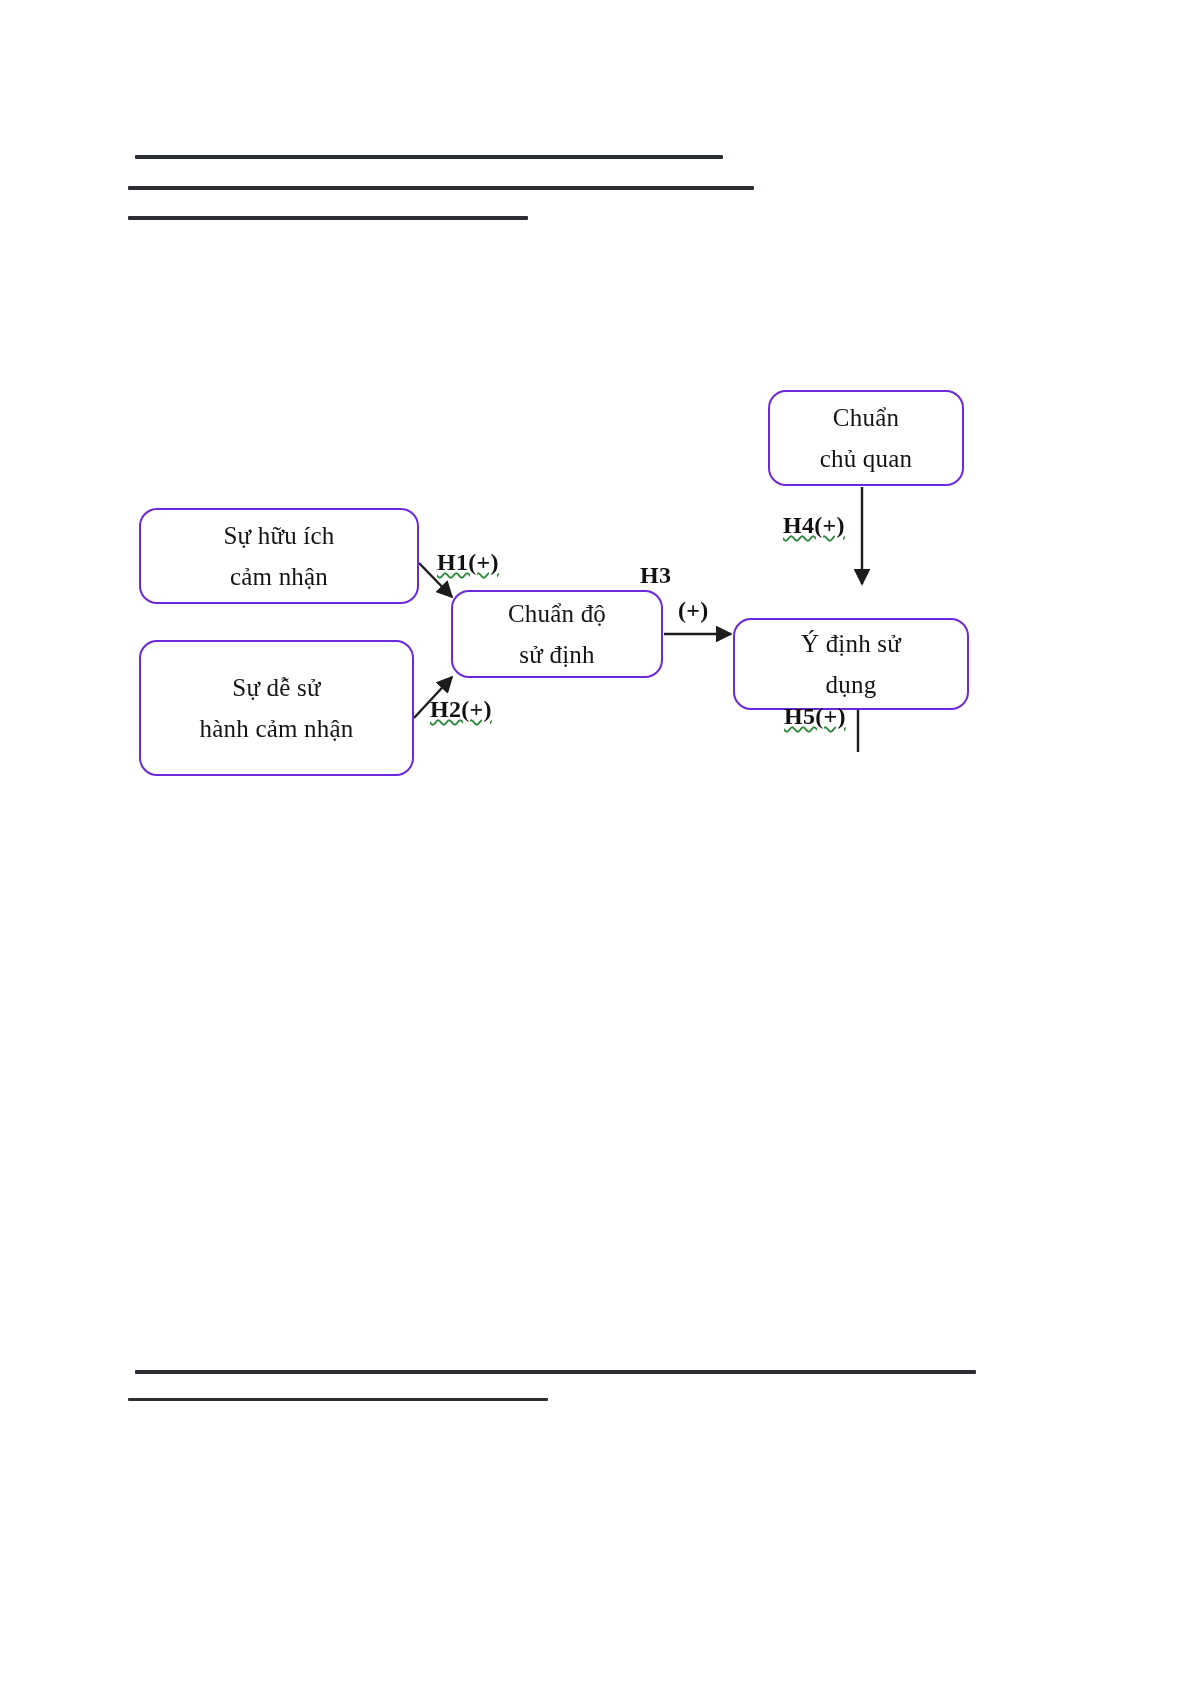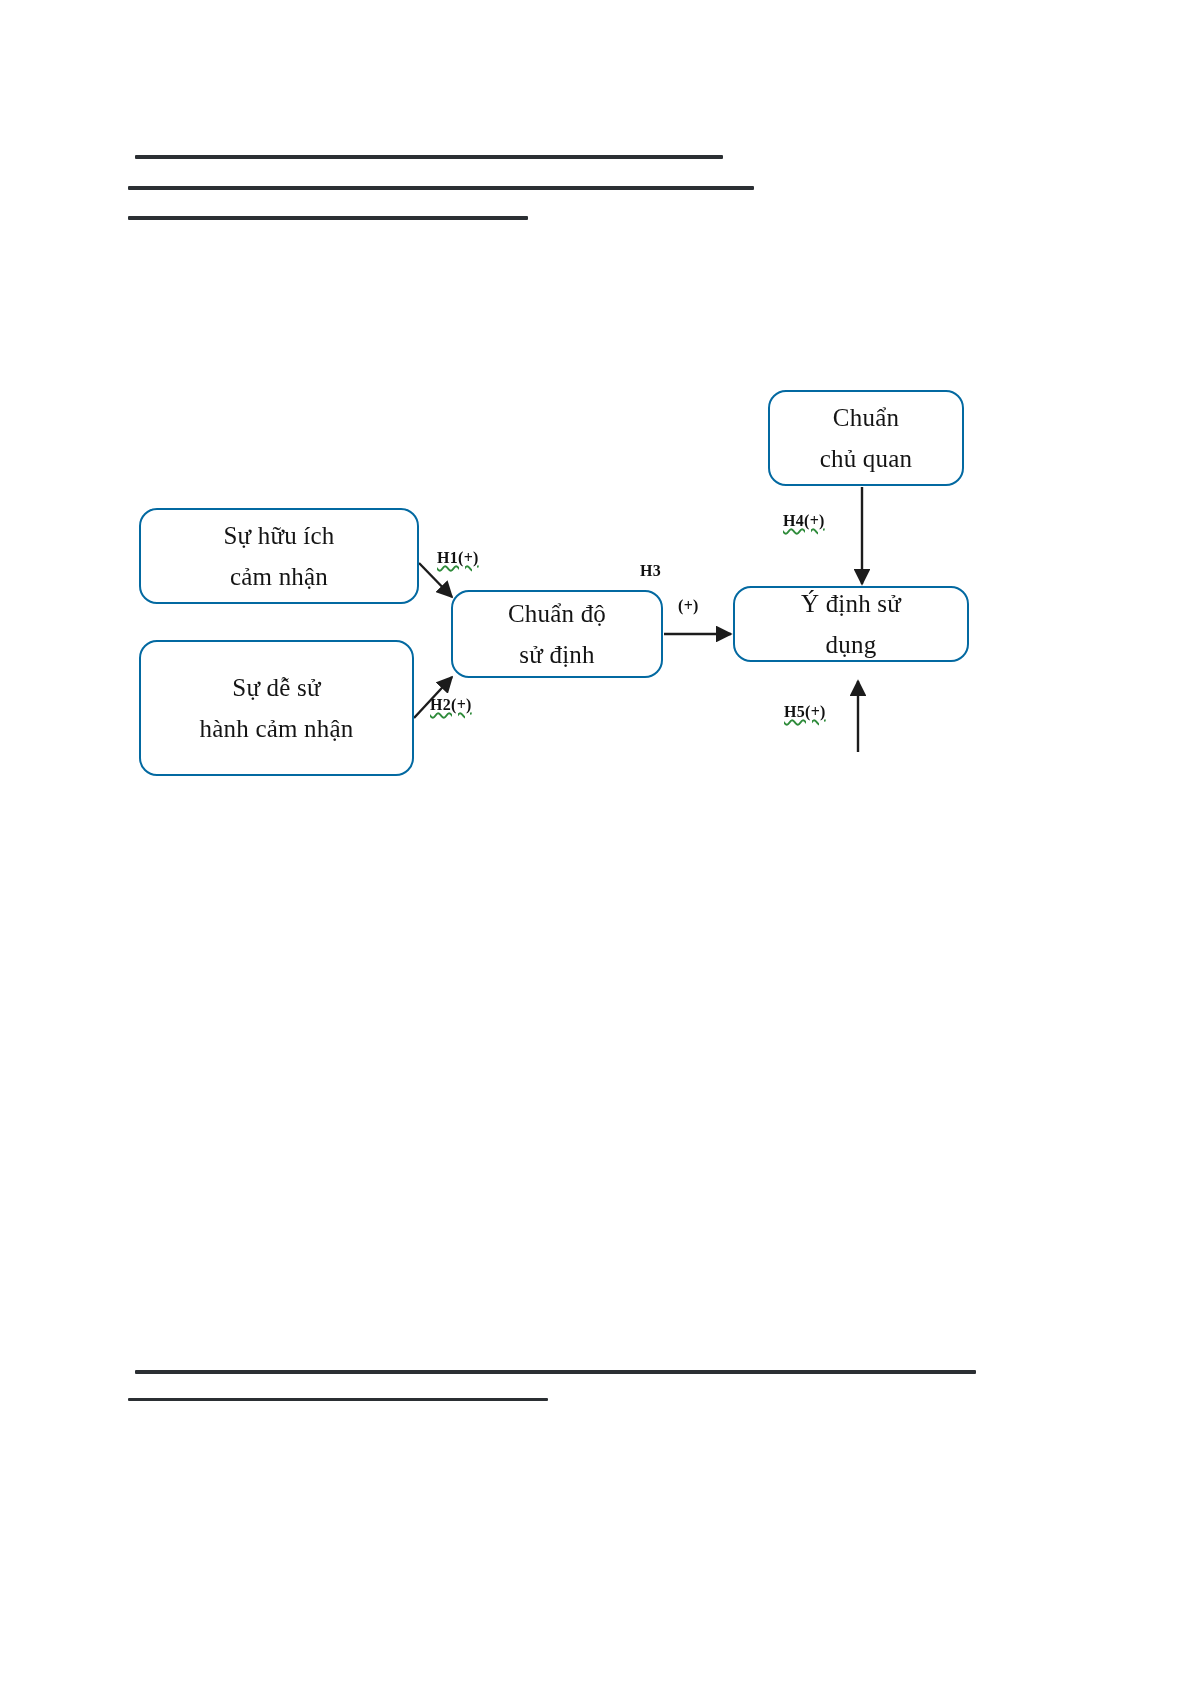--- a/index.html
+++ b/index.html
@@ -37,50 +37,50 @@
     position: absolute;
     left: 0;
     top: 0;
     width: 1192px;
     height: 1685px;
   }
 
   .node {
     position: absolute;
     box-sizing: border-box;
-    border: 2px solid #0369a1;
+    border: 2px solid #6d28d9;
     border-radius: 18px;
     background: #ffffff;
     display: flex;
     flex-direction: column;
     align-items: center;
     justify-content: center;
     font-family: "Liberation Serif", "DejaVu Serif", serif;
     font-size: 25px;
     line-height: 1.65;
     color: #141414;
     letter-spacing: 0.2px;
     padding: 4px 8px;
   }
   .node .ln { display: block; white-space: nowrap; }
 
   
   #node-chuan-chu-quan   { left: 768px; top: 390px; width: 196px; height: 96px; }
   #node-su-huu-ich       { left: 139px; top: 508px; width: 280px; height: 96px; }
   #node-su-de-su-dung    { left: 139px; top: 640px; width: 275px; height: 136px; }
   #node-thai-do-su-dung  { left: 451px; top: 590px; width: 212px; height: 88px; }
-  #node-y-dinh-su-dung   { left: 733px; top: 586px; width: 236px; height: 76px; }
+  #node-y-dinh-su-dung   { left: 733px; top: 618px; width: 236px; height: 92px; }
   #node-nhan-thuc        { left: 757px; top: 752px; width: 224px; height: 140px; }
 
   
   .hlabel {
     position: absolute;
     font-family: "Liberation Serif", "DejaVu Serif", serif;
     font-weight: bold;
-    font-size: 16px;
+    font-size: 24px;
     color: #111111;
     white-space: nowrap;
     letter-spacing: 0.3px;
   }
   .hlabel.spell {
     
     text-decoration: underline;
     text-decoration-color: #2e8b3a;
     text-decoration-style: wavy;
     text-decoration-thickness: 1.5px;

